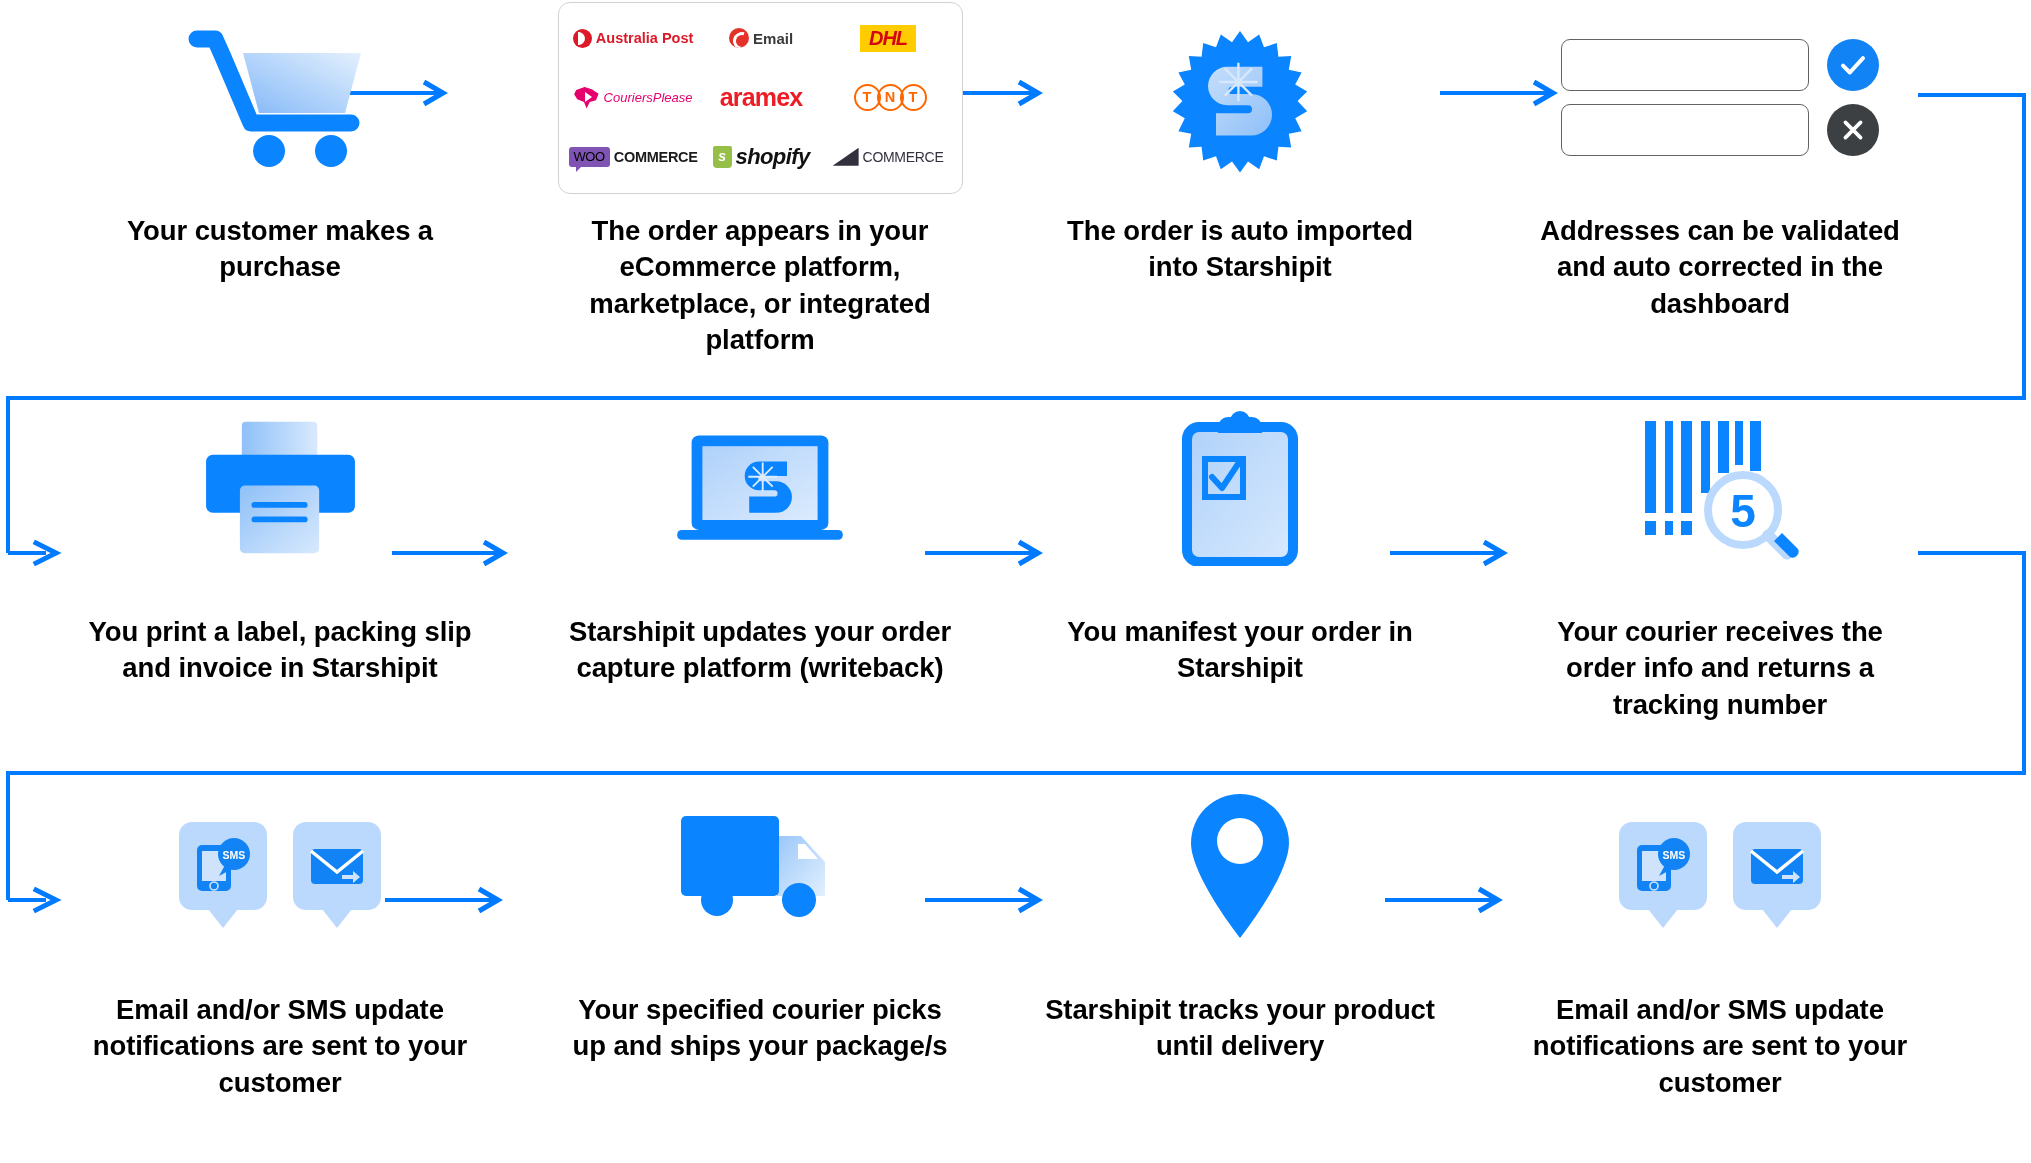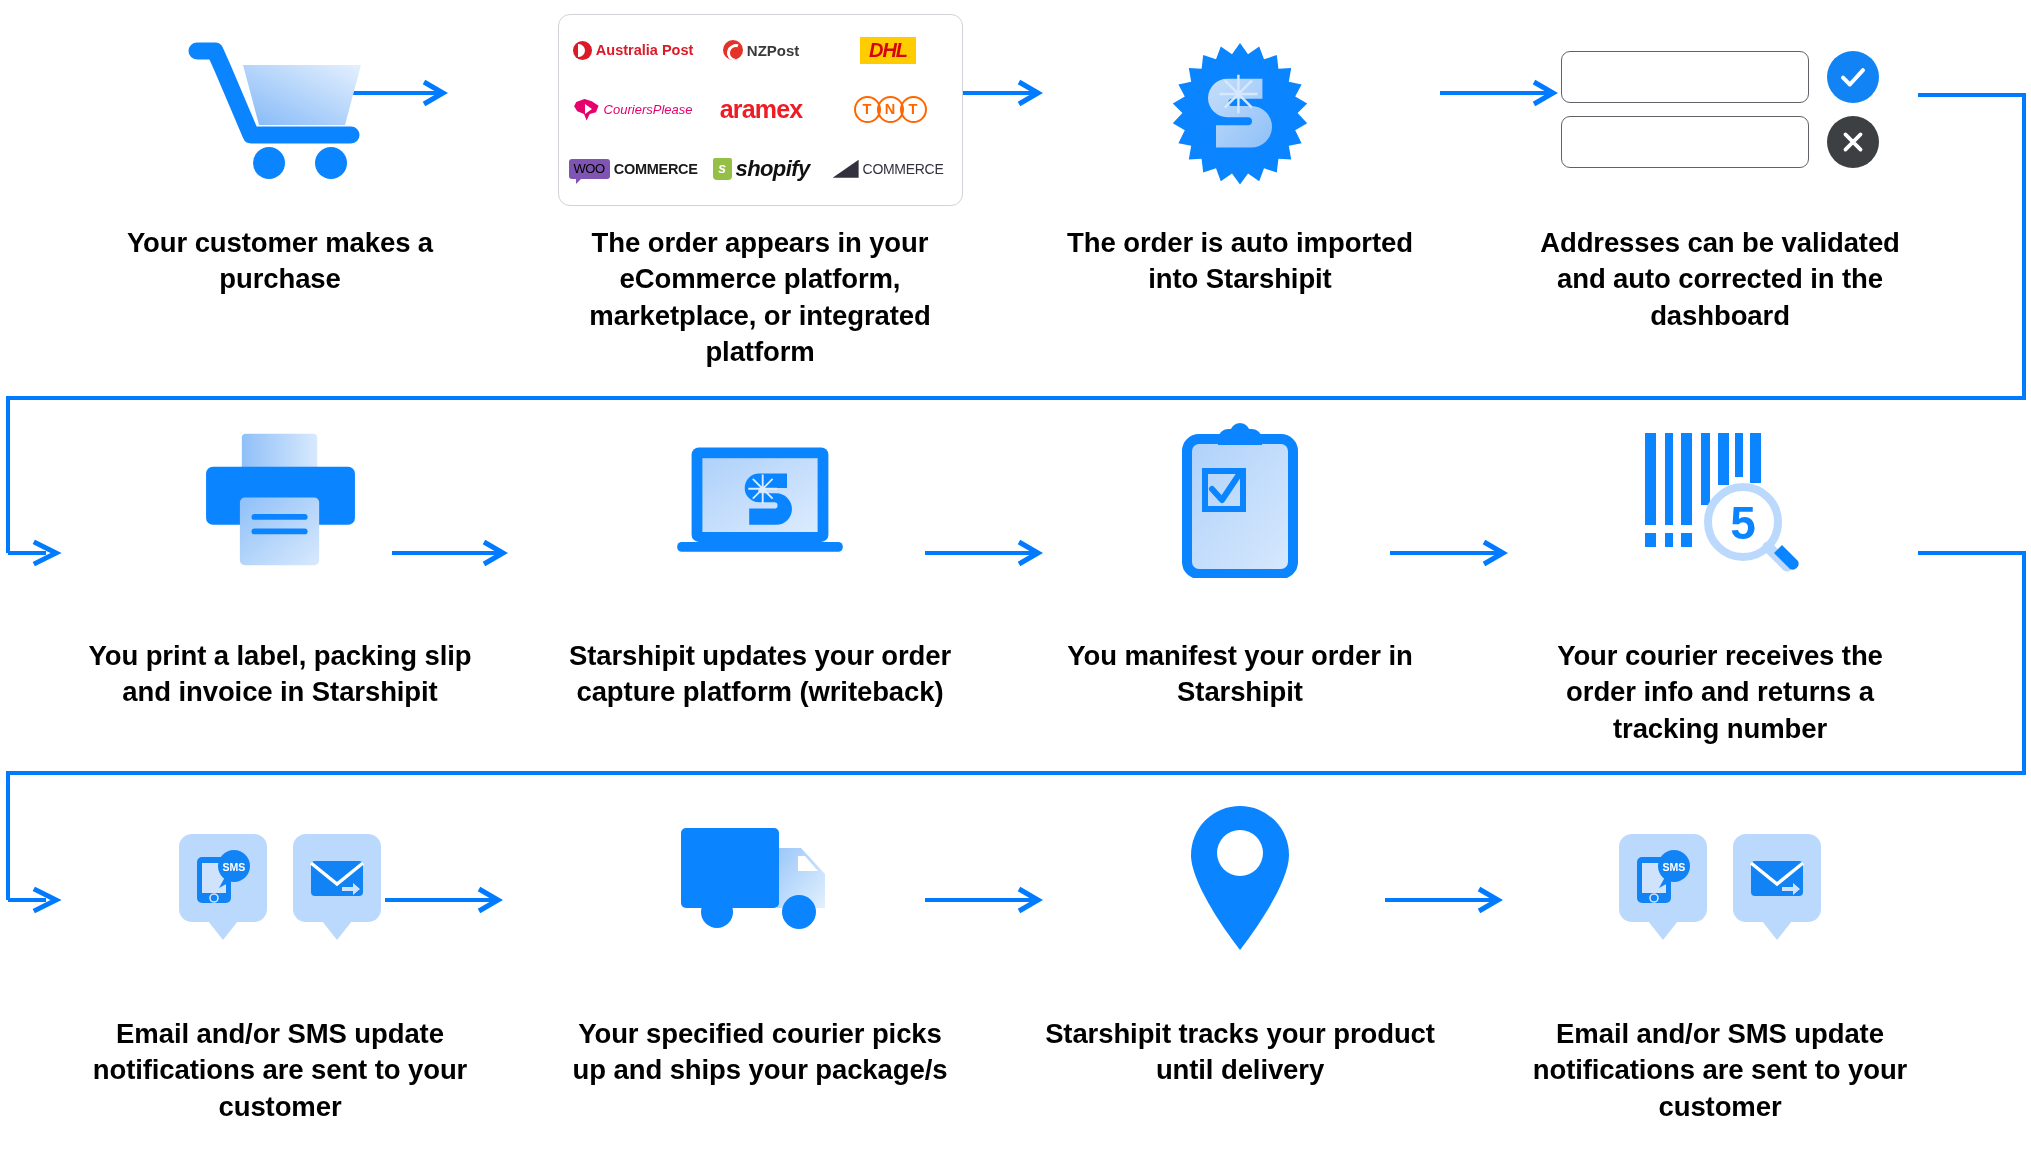--- a/index.html
+++ b/index.html
@@ -40,36 +40,35 @@
     align-items: center;
   }
   .step:nth-child(1) { margin-left: 40px; }
 
   .art {
     height: 200px;
     width: 100%;
     display: flex;
     align-items: center;
     justify-content: center;
-    margin-top: 12px;
   }
   #row-1 .art { height: 195px; align-items: center; }
   #row-3 .art { height: 200px; }
 
   .caption {
     margin-top: 18px;
     width: 400px;
     text-align: center;
     font-size: 27.5px;
     line-height: 1.32;
     font-weight: bold;
     color: #000000;
     letter-spacing: -0.1px;
   }
-  #row-2 .caption, #row-3 .caption { margin-top: 38px; }
+  #row-2 .caption, #row-3 .caption { margin-top: 26px; }
 
   
   .logo-card {
     width: 405px; height: 192px;
     border: 1.6px solid #cfd2d6;
     border-radius: 12px;
     background: #fff;
     display: grid;
     grid-template-columns: repeat(3, 1fr);
     grid-template-rows: repeat(3, 1fr);
@@ -294,21 +293,21 @@
           <div class="logo-cell">
             <div class="lg-text">
               <span class="ap-mark"></span>
               <span class="ap-name">Australia Post</span>
             </div>
           </div>
 
           <div class="logo-cell">
             <div class="lg-text">
               <span class="nz-mark"></span>
-              <span class="nz-name">NZPost</span>
+              <span class="nz-name">Email</span>
             </div>
           </div>
 
           <div class="logo-cell">
             <span class="dhl">DHL</span>
           </div>
 
           <div class="logo-cell">
             <div class="lg-text">
               <span class="cp-mark"></span>

